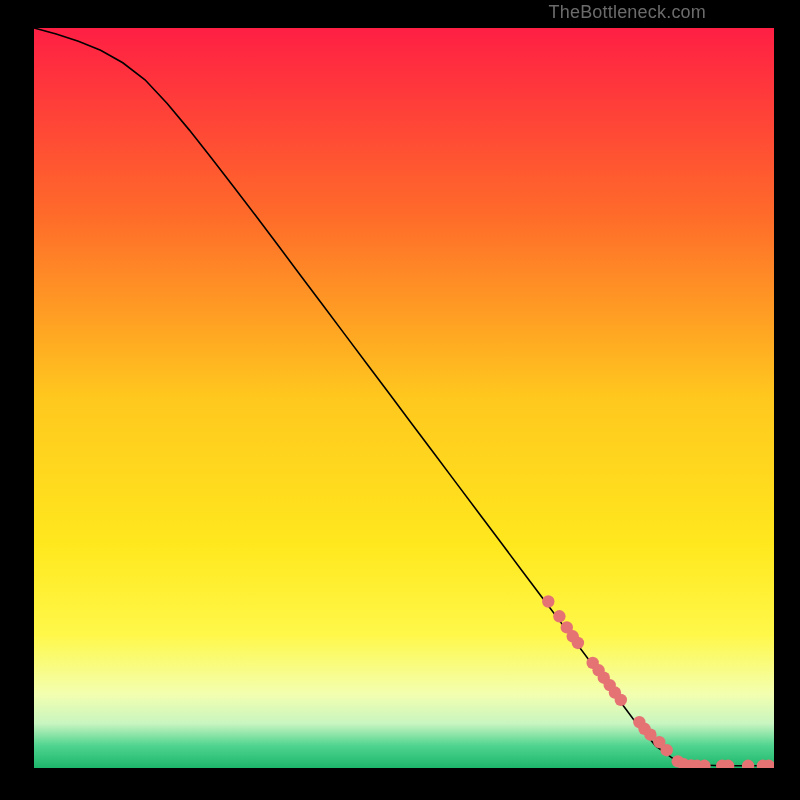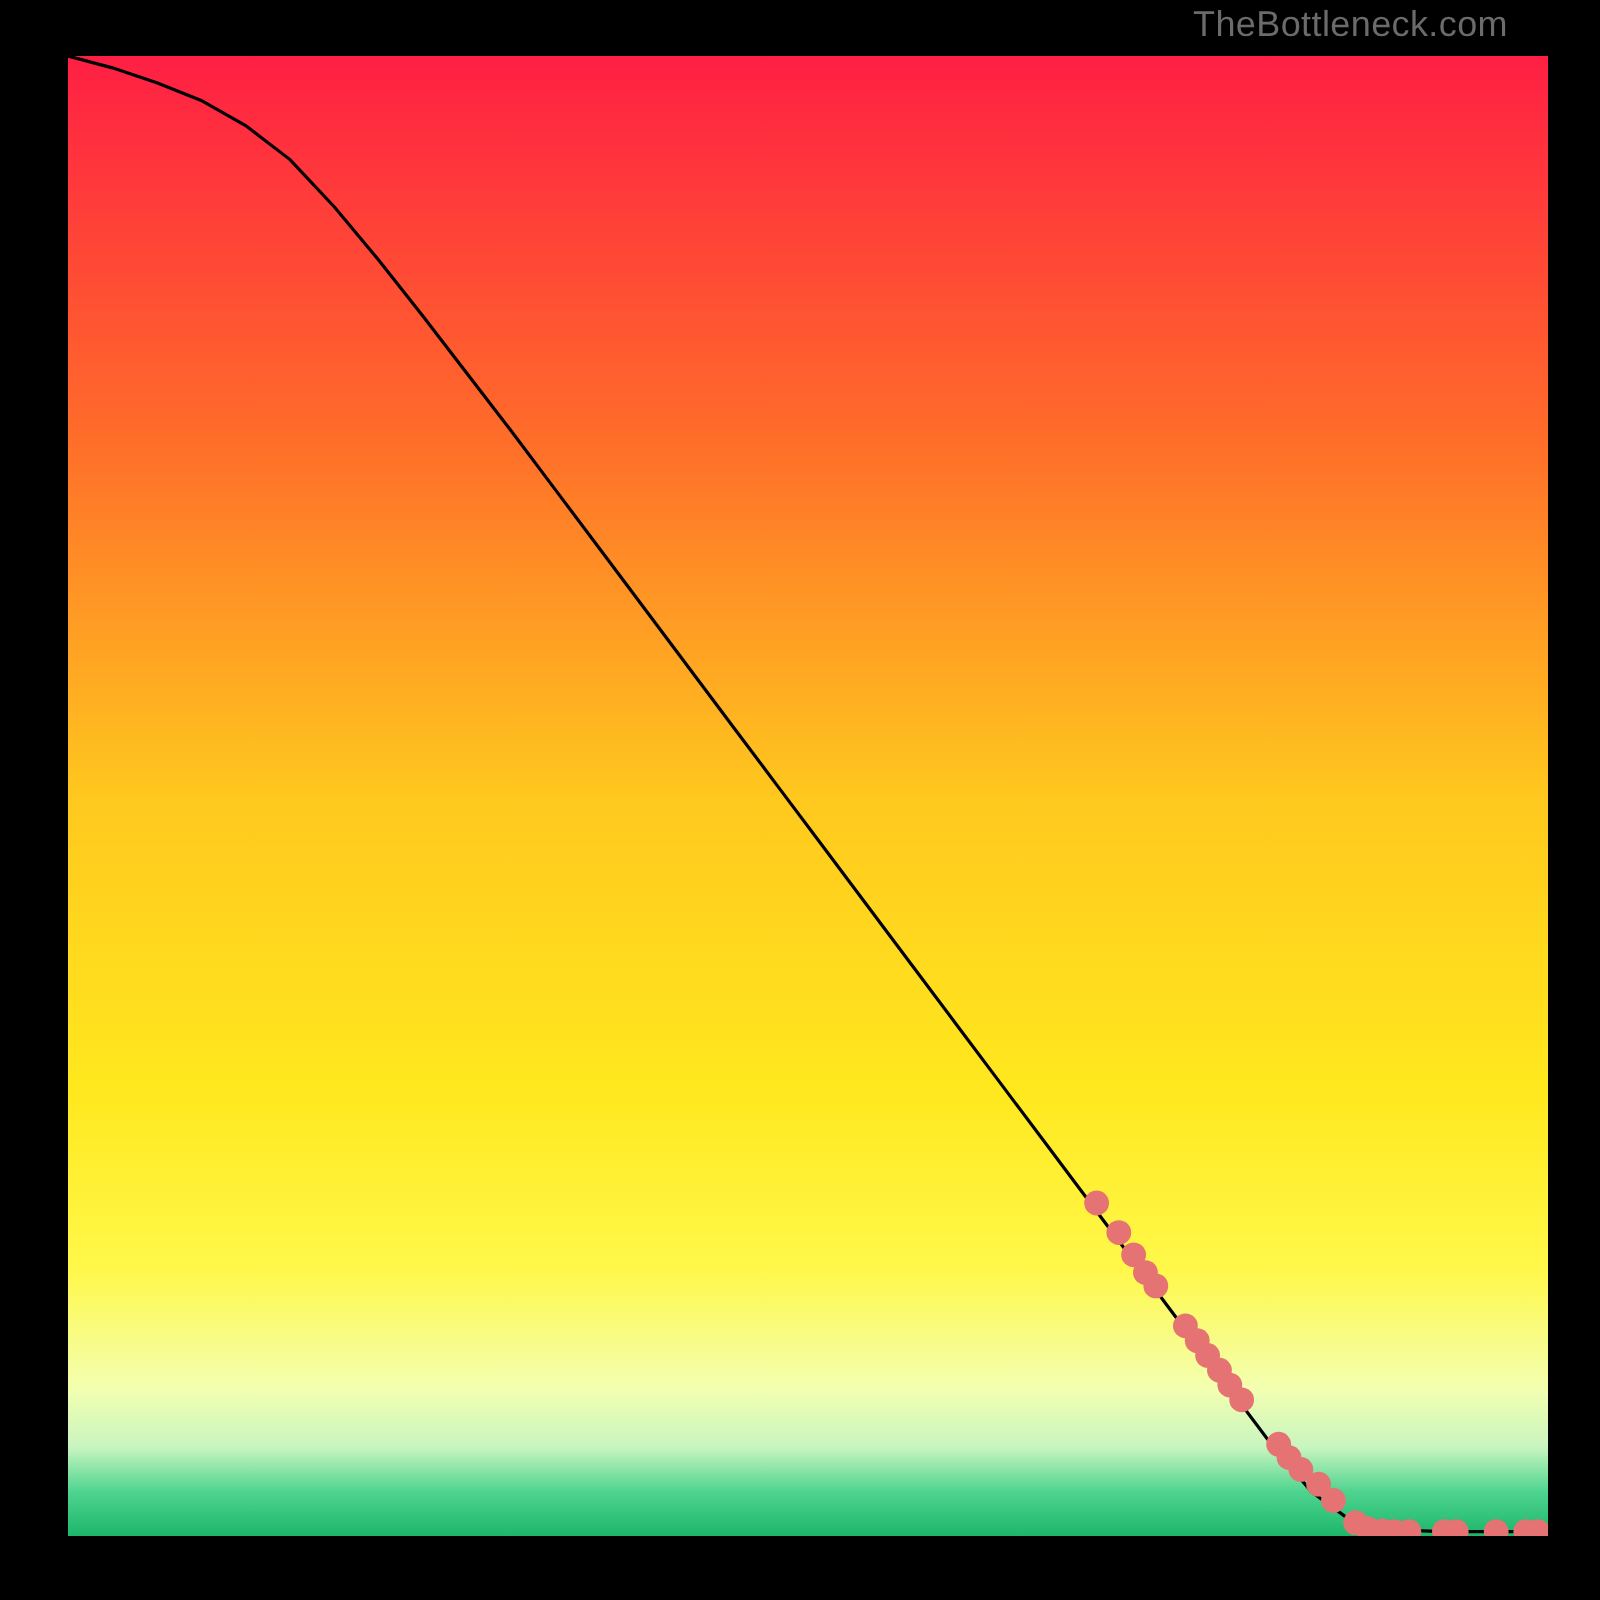--- a/index.html
+++ b/index.html
@@ -9,21 +9,20 @@
     width: 800px;
     height: 800px;
     overflow: hidden;
     font-family: Arial, sans-serif;
   }
   .container {
     position: relative;
     width: 714px;
     height: 800px;
     background: #000;
-    padding-left: 48px;
   }
   .attribution {
     position: absolute;
     top: 2px;
     right: 8px;
     color: #6b6b6b;
     font-size: 18px;
     font-weight: 400;
     letter-spacing: 0.2px;
   }

